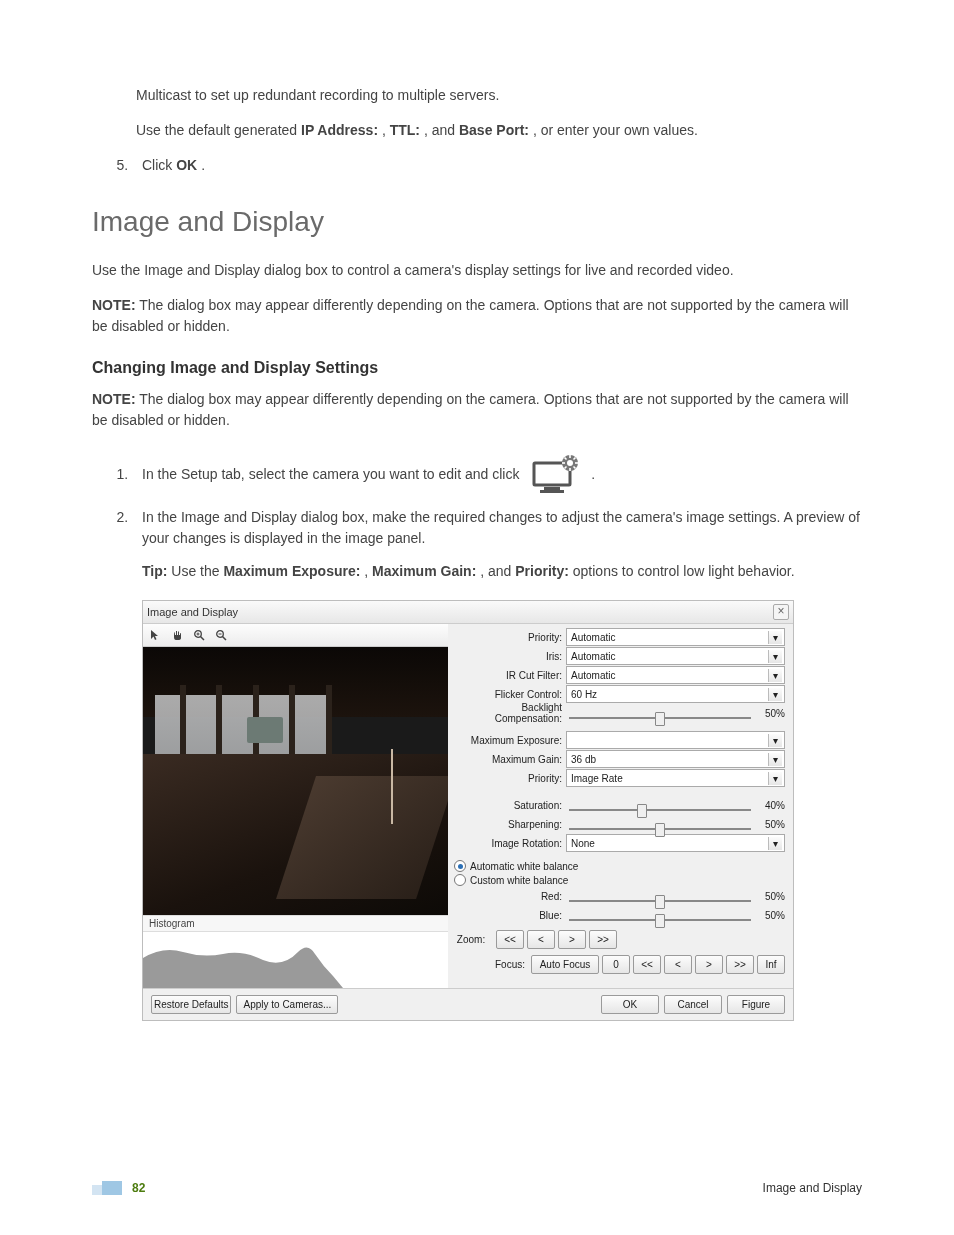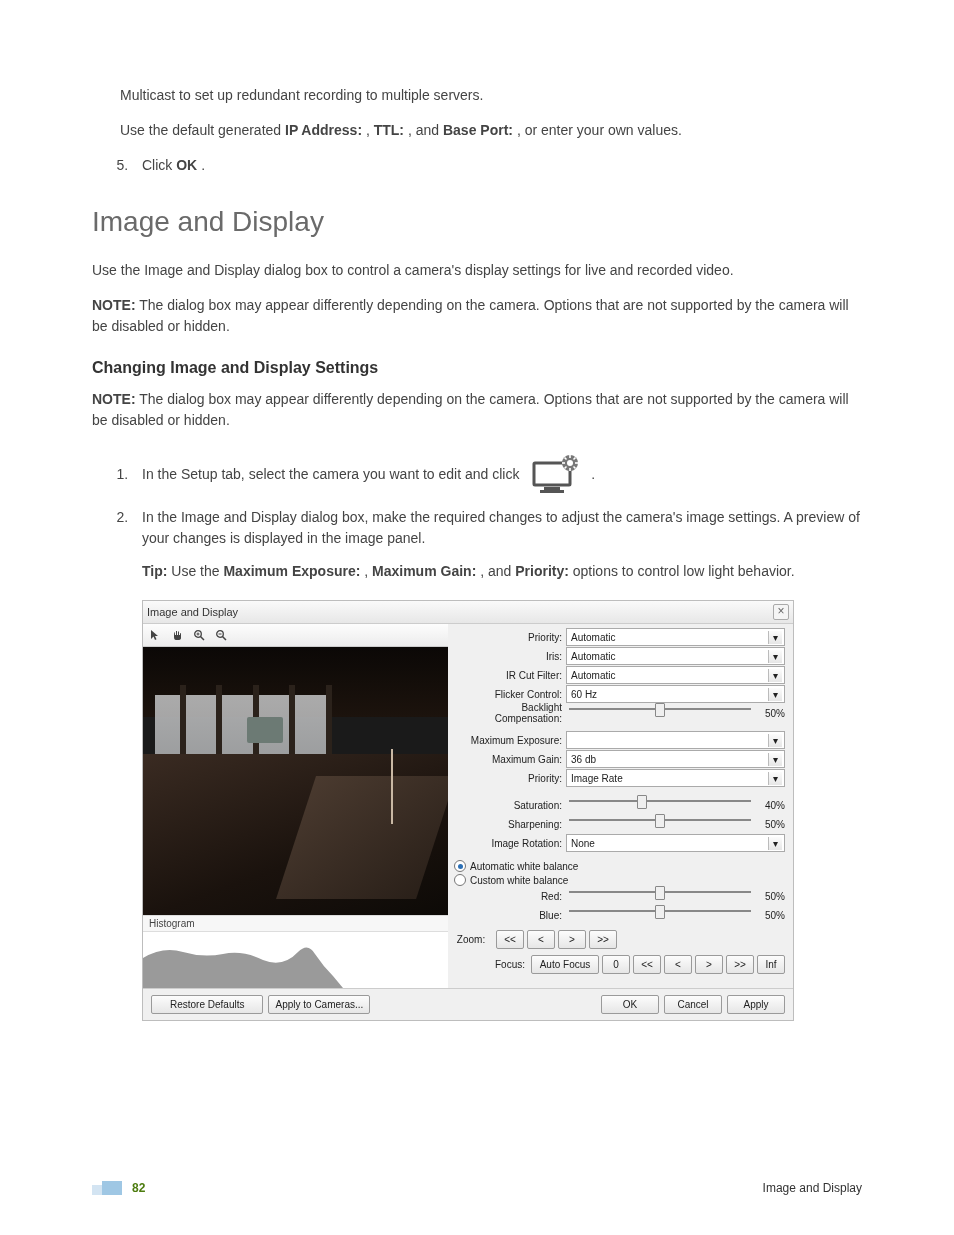--- a/index.html
+++ b/index.html
@@ -15,21 +15,21 @@
     padding: 85px 92px 40px 92px;
     box-sizing: border-box;
     position: relative;
   }
   .body-text {
     font-size: 14px;
     line-height: 1.5;
     color: #444;
     margin: 0 0 14px 0;
   }
-  .indent1 { margin-left: 28px; }
+  .indent1 { margin-left: 44px; }
   ol.steps {
     font-size: 14px;
     line-height: 1.5;
     color: #444;
     padding-left: 40px;
     margin: 0 0 18px 0;
   }
   ol.steps > li { padding-left: 10px; margin-bottom: 10px; }
   h1.section-title {
     font-size: 28px;
@@ -111,21 +111,21 @@
   .histogram {
     height: 56px; background: #fff; position: relative;
   }
   .histogram svg { position:absolute; left:0; top:0; }
   .settings-row {
     display: flex; align-items: center; height: 18px; margin-bottom: 1px;
   }
   .settings-lbl {
     width: 110px; text-align: right; padding-right: 4px; font-size: 10px; color: #222;
   }
-  .settings-ctl { flex: 1; display:flex; align-items:flex-start; gap:3px; }
+  .settings-ctl { flex: 1; display:flex; align-items:flex-end; gap:3px; }
   .combo {
     flex: 1; height: 16px; background: #fff; border: 1px solid #aaa;
     display: flex; align-items: center; justify-content: space-between;
     padding: 0 2px 0 4px; font-size: 10px;
   }
   .combo-caret {
     width: 13px; height: 13px; border-left:1px solid #bbb;
     display:flex; align-items:center; justify-content:center;
     background:linear-gradient(#fcfcfc,#e6e6e6);
   }
@@ -457,27 +457,27 @@
           <span class="small-btn">&lt;&lt;</span>
           <span class="small-btn">&lt;</span>
           <span class="small-btn">&gt;</span>
           <span class="small-btn">&gt;&gt;</span>
           <span class="small-btn">Inf</span>
         </div>
       </div>
     </div>
     <div class="dialog-footer">
       <div class="footer-left">
-        <span class="small-btn" style="min-width:auto; padding:0 18px;">Restore Defaults</span>
+        <span class="small-btn" style="min-width:auto; padding:0 2px;">Restore Defaults</span>
         <span class="small-btn" style="min-width:auto; padding:0 6px;">Apply to Cameras...</span>
       </div>
       <div class="footer-right">
         <span class="small-btn" style="min-width:48px;">OK</span>
         <span class="small-btn" style="min-width:48px;">Cancel</span>
-        <span class="small-btn" style="min-width:48px;">Apply</span>
+        <span class="small-btn" style="min-width:48px;">Figure</span>
       </div>
     </div>
   </div>
 
 
   <div class="page-footer">
     <div class="footer-marks">
       <span class="blue-boxes">
         <span class="bb bb1"></span>
           <span class="bb bb2"></span>

